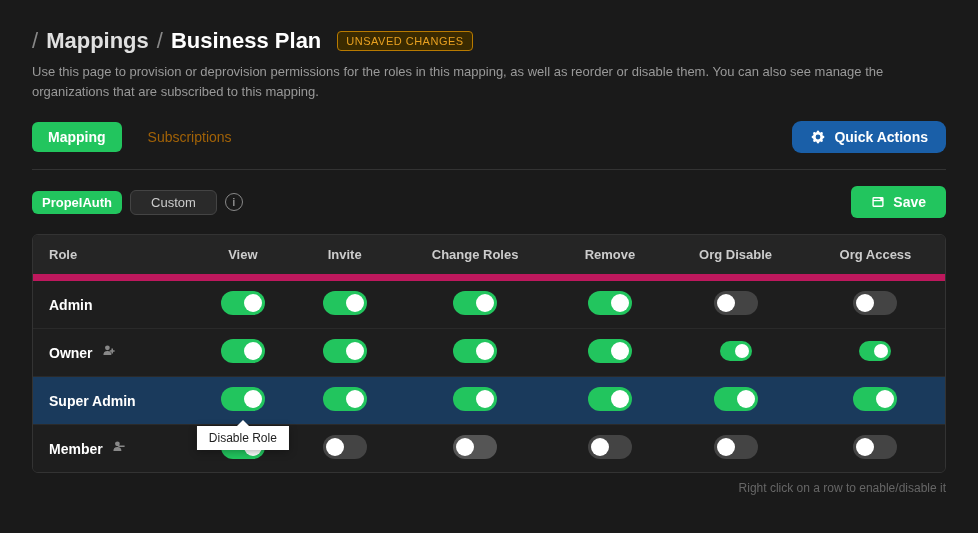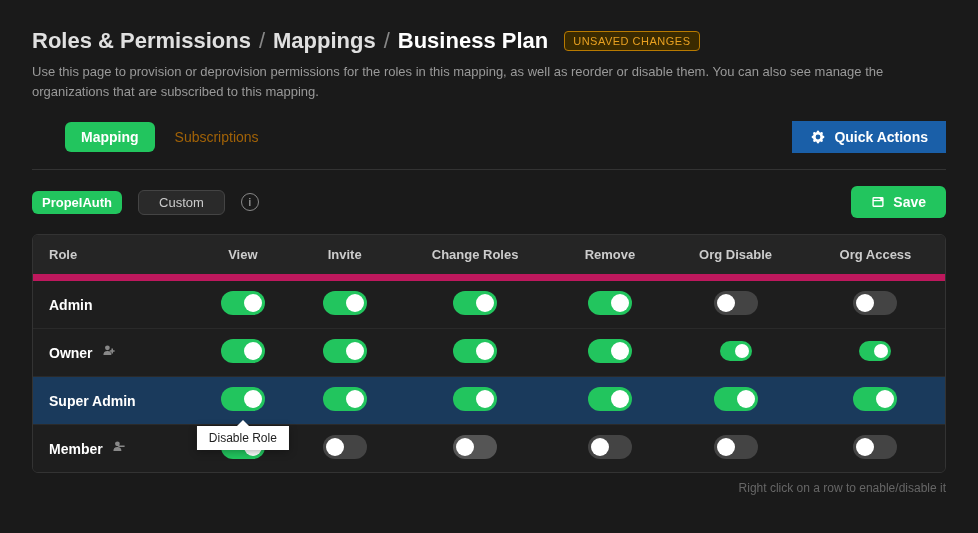--- a/index.html
+++ b/index.html
@@ -65,22 +65,21 @@
     
     .tabs-row {
       display: flex;
       align-items: center;
       justify-content: space-between;
       margin-bottom: 16px;
     }
     .tabs-left {
       display: flex;
       align-items: flex-end;
-      gap: 4px;
-      margin-left: 33px;
+      gap: 10px;
     }
     .tab-active {
       background: #22c55e;
       color: #fff;
       border: none;
       padding: 7px 16px;
       border-radius: 6px;
       font-size: 14px;
       font-weight: 600;
       cursor: pointer;
@@ -95,21 +94,21 @@
       cursor: pointer;
     }
     .quick-actions-btn {
       display: flex;
       align-items: center;
       gap: 8px;
       background: #1a5fa8;
       color: #fff;
       border: none;
       padding: 8px 18px;
-      border-radius: 0;
+      border-radius: 9px;
       font-size: 14px;
       font-weight: 600;
       cursor: pointer;
     }
 
     
     .divider {
       border: none;
       border-top: 1px solid #333;
       margin-bottom: 16px;
@@ -118,21 +117,21 @@
     
     .mapping-row {
       display: flex;
       align-items: center;
       justify-content: space-between;
       margin-bottom: 16px;
     }
     .mapping-left {
       display: flex;
       align-items: center;
-      gap: 16px;
+      gap: 8px;
     }
     .pill-propelauth {
       background: #22c55e;
       color: #fff;
       padding: 4px 10px;
       border-radius: 6px;
       font-size: 13px;
       font-weight: 700;
     }
     .pill-custom {
@@ -312,21 +311,20 @@
       height: 14px;
     }
   </style>
 </head>
 <body>
 
 <div class="page">
 
   <div class="header-row">
     <div class="breadcrumb">
-      <span class="breadcrumb-item">Roles &amp; Permissions</span>
       <span class="breadcrumb-sep">/</span>
       <span class="breadcrumb-item">Mappings</span>
       <span class="breadcrumb-sep">/</span>
       <span class="breadcrumb-current">Business Plan</span>
     </div>
     <span class="unsaved-badge">UNSAVED CHANGES</span>
   </div>
 
   <p class="description">Use this page to provision or deprovision permissions for the roles in this mapping, as well as reorder or disable them. You can also see manage the organizations that are subscribed to this mapping.</p>
 

